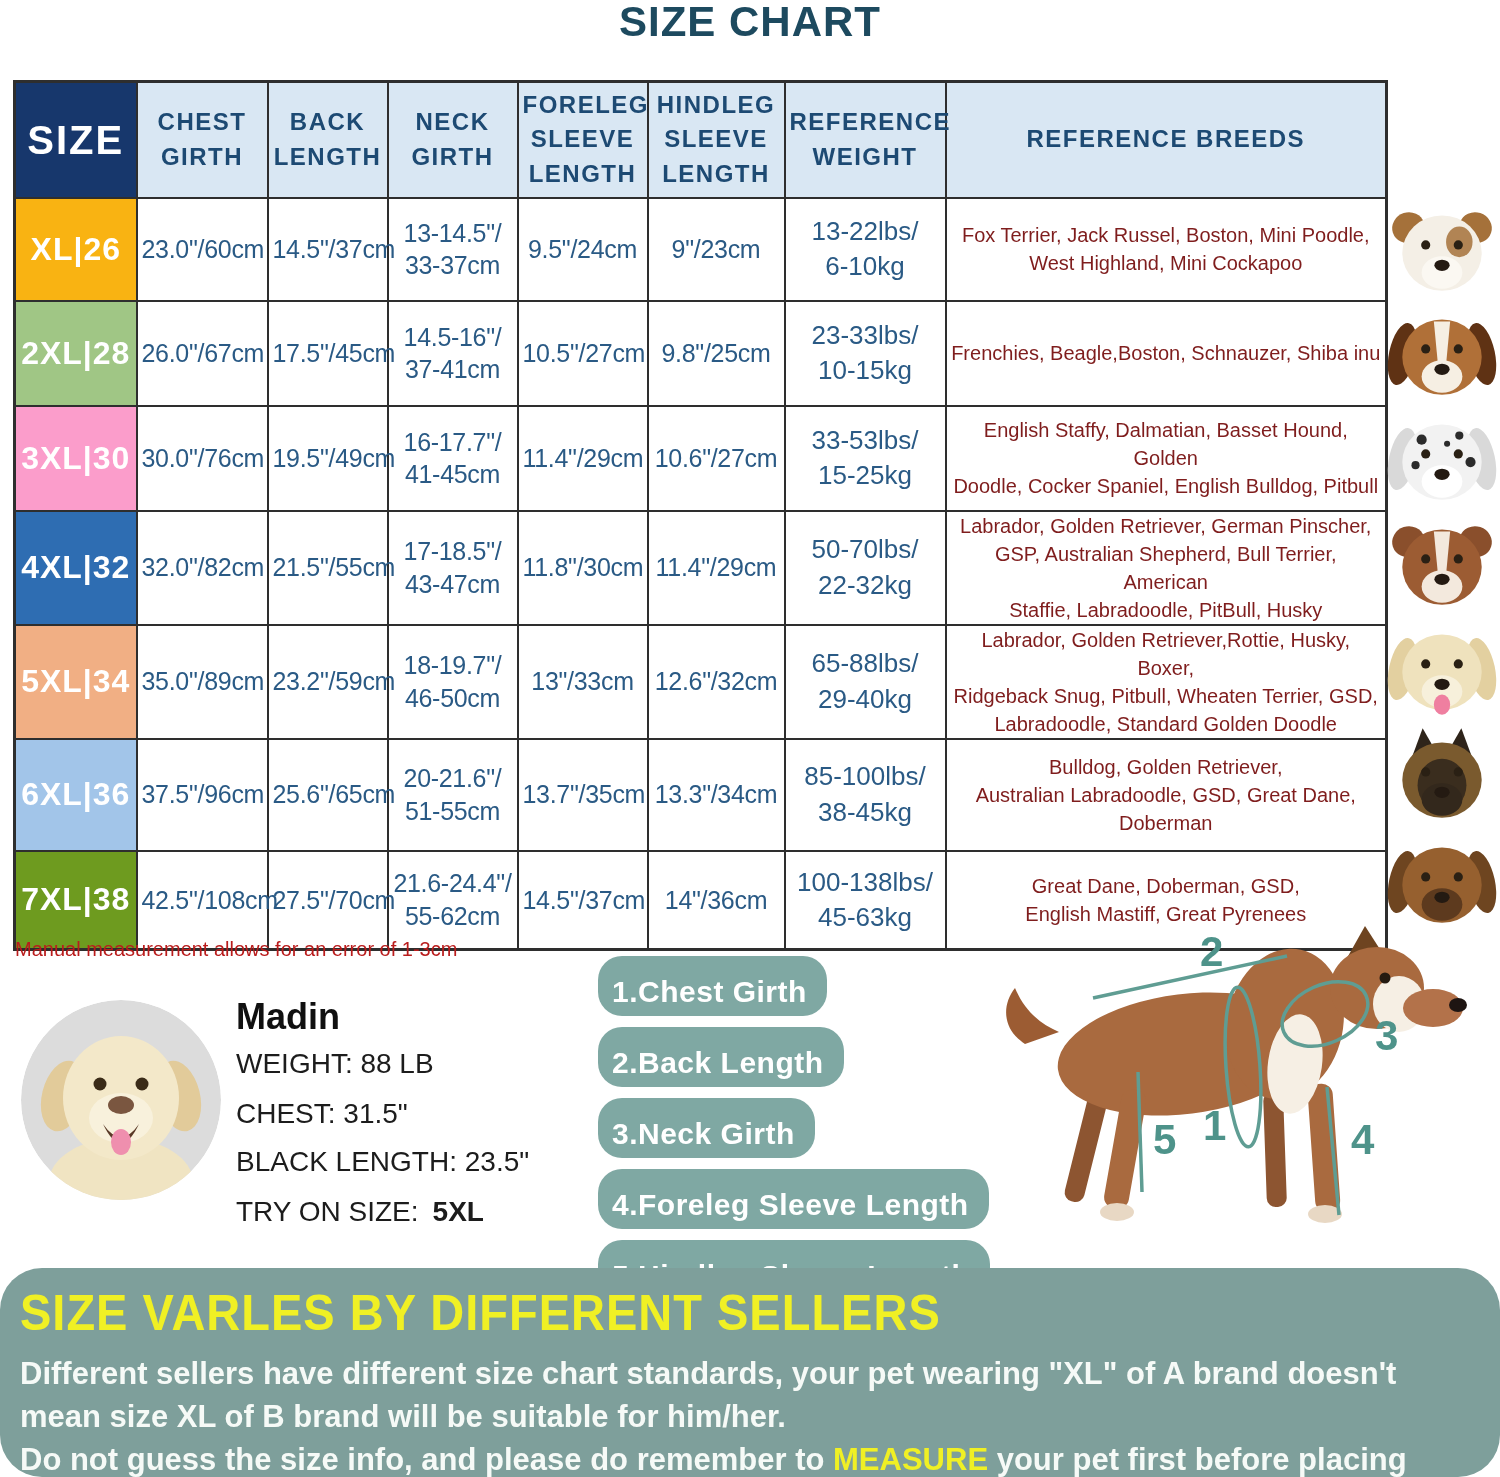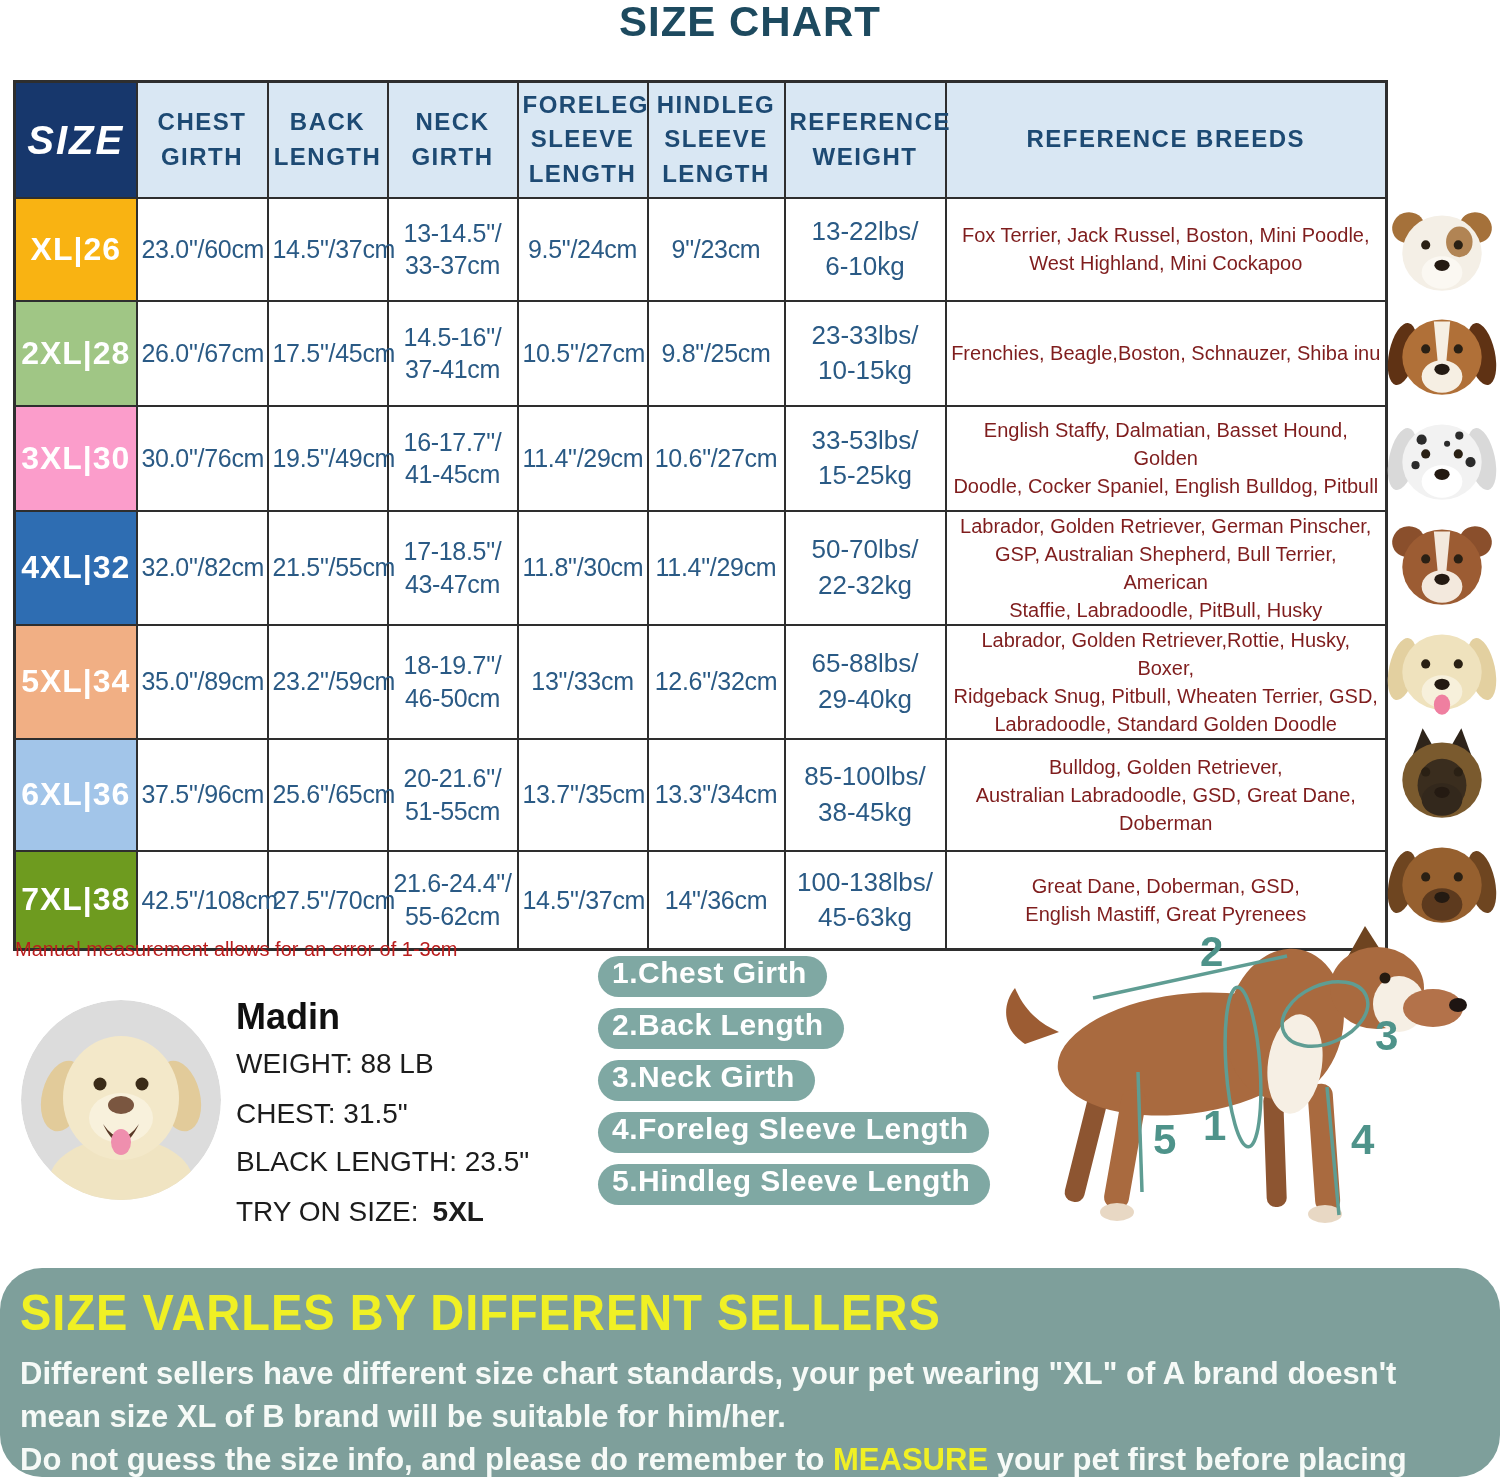--- a/index.html
+++ b/index.html
@@ -9,21 +9,21 @@
 
   
   .title { position: absolute; top: 0; left: 0; width: 100%; text-align: center;
            font-size: 42px; font-weight: 900; letter-spacing: 1px; color: #1d4a5f; line-height: 1.05; }
 
   
   table.size-table { position: absolute; left: 13px; top: 80px; width: 1372px;
                      border-collapse: collapse; table-layout: fixed; border: 3px solid #2e2e2e; }
   table.size-table th, table.size-table td { border: 2px solid #2e2e2e; text-align: center; vertical-align: middle; padding: 0 4px; }
   th.hdr { background: #d9e7f3; color: #1d4a73; font-size: 24px; font-weight: bold; letter-spacing: 1.5px; line-height: 1.45; }
-  th.hdr-size { background: #17376c; color: #ffffff; font-size: 40px; letter-spacing: 2px; font-style: italic; }
+  th.hdr-size { background: #17376c; color: #ffffff; font-size: 40px; letter-spacing: 2px; }
   tr.hrow { height: 116px; }
   tr.r1 { height: 103px; } tr.r2 { height: 105px; } tr.r3 { height: 105px; } tr.r4 { height: 105px; }
   tr.r5 { height: 105px; } tr.r6 { height: 112px; } tr.r7 { height: 99px; }
   td.size-cell { color: #fff; font-weight: 900; font-size: 32px; letter-spacing: 1px; }
   td.meas { color: #2a5a85; font-size: 25px; letter-spacing: -0.3px; line-height: 1.3; }
   td.wgt  { color: #2a5a85; font-size: 26px; line-height: 1.35; }
   td.breeds { color: #7f1d1d; font-size: 20px; line-height: 1.4; padding: 0 10px; }
 
   
   .dogphoto { position: absolute; left: 1386px; width: 112px; height: 104px; }
@@ -34,21 +34,21 @@
   
   .avatar { position: absolute; left: 21px; top: 1000px; width: 200px; height: 200px; }
   .model-name { position: absolute; left: 236px; top: 996px; font-size: 36px; font-weight: 900; color: #101010; }
   .model-line { position: absolute; left: 236px; font-size: 28px; color: #1c1c1c; }
   .ml1 { top: 1048px; } .ml2 { top: 1098px; } .ml3 { top: 1146px; } .ml4 { top: 1196px; }
   .try-size { font-weight: 900; margin-left: 14px; }
 
   
   .pills { position: absolute; left: 598px; top: 956px; display: flex; flex-direction: column; gap: 11px; align-items: flex-start; }
   .pill { background: #7fa8a3; color: #ffffff; font-size: 30px; font-weight: bold; letter-spacing: 0.5px;
-          padding: 0 20px 7px 14px; border-radius: 24px; white-space: nowrap; }
+          padding: 19px 20px 7px 14px; border-radius: 24px; white-space: nowrap; }
 
   
   .diagram { position: absolute; left: 995px; top: 922px; width: 505px; height: 340px; }
 
   
   .footer { position: absolute; left: 0; top: 1268px; width: 1500px; height: 209px;
             background: #7e9f9b; border-radius: 42px; padding: 14px 28px 0 20px; }
   .footer-title { font-size: 47px; font-weight: 900; letter-spacing: 1px; color: #f0f024;
                   transform: scaleY(1.08); transform-origin: left top; }
   .footer-text { margin-top: 16px; font-size: 31px; font-weight: bold; color: #f6faf7; line-height: 1.38; }

